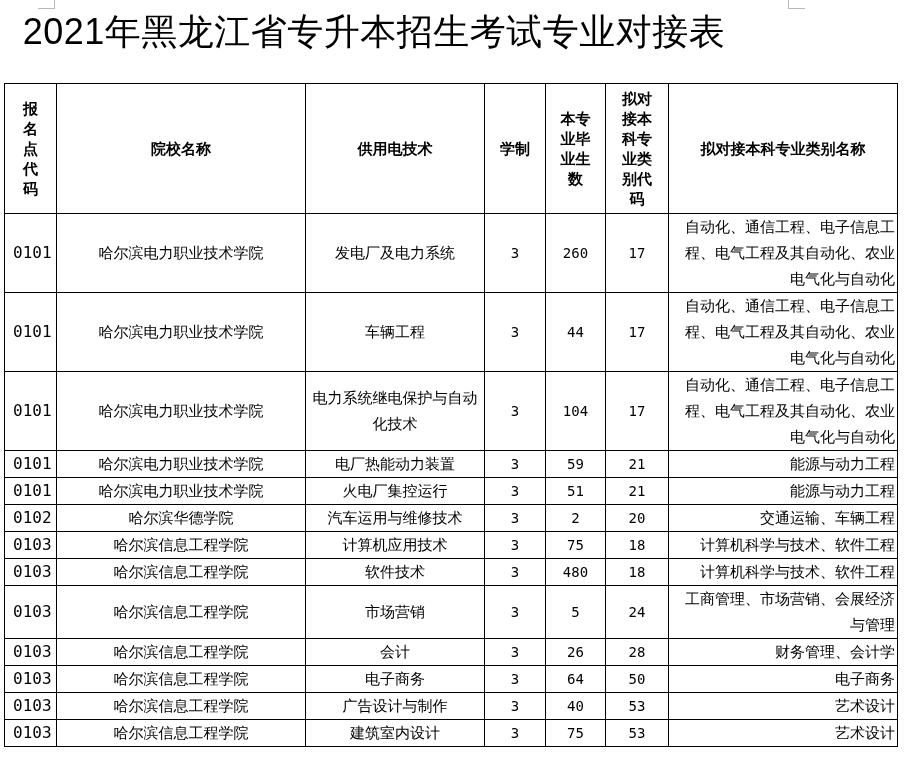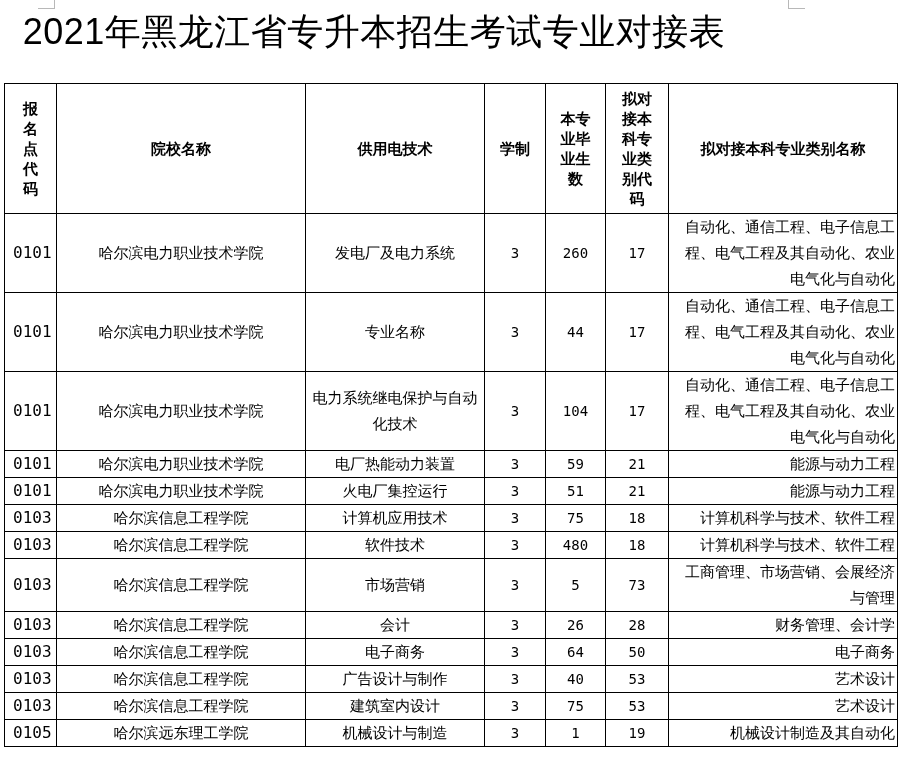--- a/index.html
+++ b/index.html
@@ -55,21 +55,21 @@
         <td>哈尔滨电力职业技术学院</td>
         <td>发电厂及电力系统</td>
         <td class="num">3</td>
         <td class="num">260</td>
         <td class="num">17</td>
         <td class="cat">自动化、通信工程、电子信息工程、电气工程及其自动化、农业电气化与自动化</td>
       </tr>
       <tr class="h-big">
         <td class="code">0101</td>
         <td>哈尔滨电力职业技术学院</td>
-        <td>专业名称</td>
+        <td>车辆工程</td>
         <td class="num">3</td>
         <td class="num">44</td>
         <td class="num">17</td>
         <td class="cat">自动化、通信工程、电子信息工程、电气工程及其自动化、农业电气化与自动化</td>
       </tr>
       <tr class="h-big">
         <td class="code">0101</td>
         <td>哈尔滨电力职业技术学院</td>
         <td>电力系统继电保护与自动化技术</td>
         <td class="num">3</td>
@@ -89,20 +89,29 @@
       <tr class="h-sm">
         <td class="code">0101</td>
         <td>哈尔滨电力职业技术学院</td>
         <td>火电厂集控运行</td>
         <td class="num">3</td>
         <td class="num">51</td>
         <td class="num">21</td>
         <td class="cat">能源与动力工程</td>
       </tr>
       <tr class="h-sm">
+        <td class="code">0102</td>
+        <td>哈尔滨华德学院</td>
+        <td>汽车运用与维修技术</td>
+        <td class="num">3</td>
+        <td class="num">2</td>
+        <td class="num">20</td>
+        <td class="cat">交通运输、车辆工程</td>
+      </tr>
+      <tr class="h-sm">
         <td class="code">0103</td>
         <td>哈尔滨信息工程学院</td>
         <td>计算机应用技术</td>
         <td class="num">3</td>
         <td class="num">75</td>
         <td class="num">18</td>
         <td class="cat">计算机科学与技术、软件工程</td>
       </tr>
       <tr class="h-sm">
         <td class="code">0103</td>
@@ -112,21 +121,21 @@
         <td class="num">480</td>
         <td class="num">18</td>
         <td class="cat">计算机科学与技术、软件工程</td>
       </tr>
       <tr class="h-mid">
         <td class="code">0103</td>
         <td>哈尔滨信息工程学院</td>
         <td>市场营销</td>
         <td class="num">3</td>
         <td class="num">5</td>
-        <td class="num">73</td>
+        <td class="num">24</td>
         <td class="cat">工商管理、市场营销、会展经济与管理</td>
       </tr>
       <tr class="h-sm">
         <td class="code">0103</td>
         <td>哈尔滨信息工程学院</td>
         <td>会计</td>
         <td class="num">3</td>
         <td class="num">26</td>
         <td class="num">28</td>
         <td class="cat">财务管理、会计学</td>
@@ -151,23 +160,14 @@
       </tr>
       <tr class="h-sm">
         <td class="code">0103</td>
         <td>哈尔滨信息工程学院</td>
         <td>建筑室内设计</td>
         <td class="num">3</td>
         <td class="num">75</td>
         <td class="num">53</td>
         <td class="cat">艺术设计</td>
       </tr>
-      <tr class="h-sm">
-        <td class="code">0105</td>
-        <td>哈尔滨远东理工学院</td>
-        <td>机械设计与制造</td>
-        <td class="num">3</td>
-        <td class="num">1</td>
-        <td class="num">19</td>
-        <td class="cat">机械设计制造及其自动化</td>
-      </tr>
     </tbody>
 </table>
 
 </body></html>

